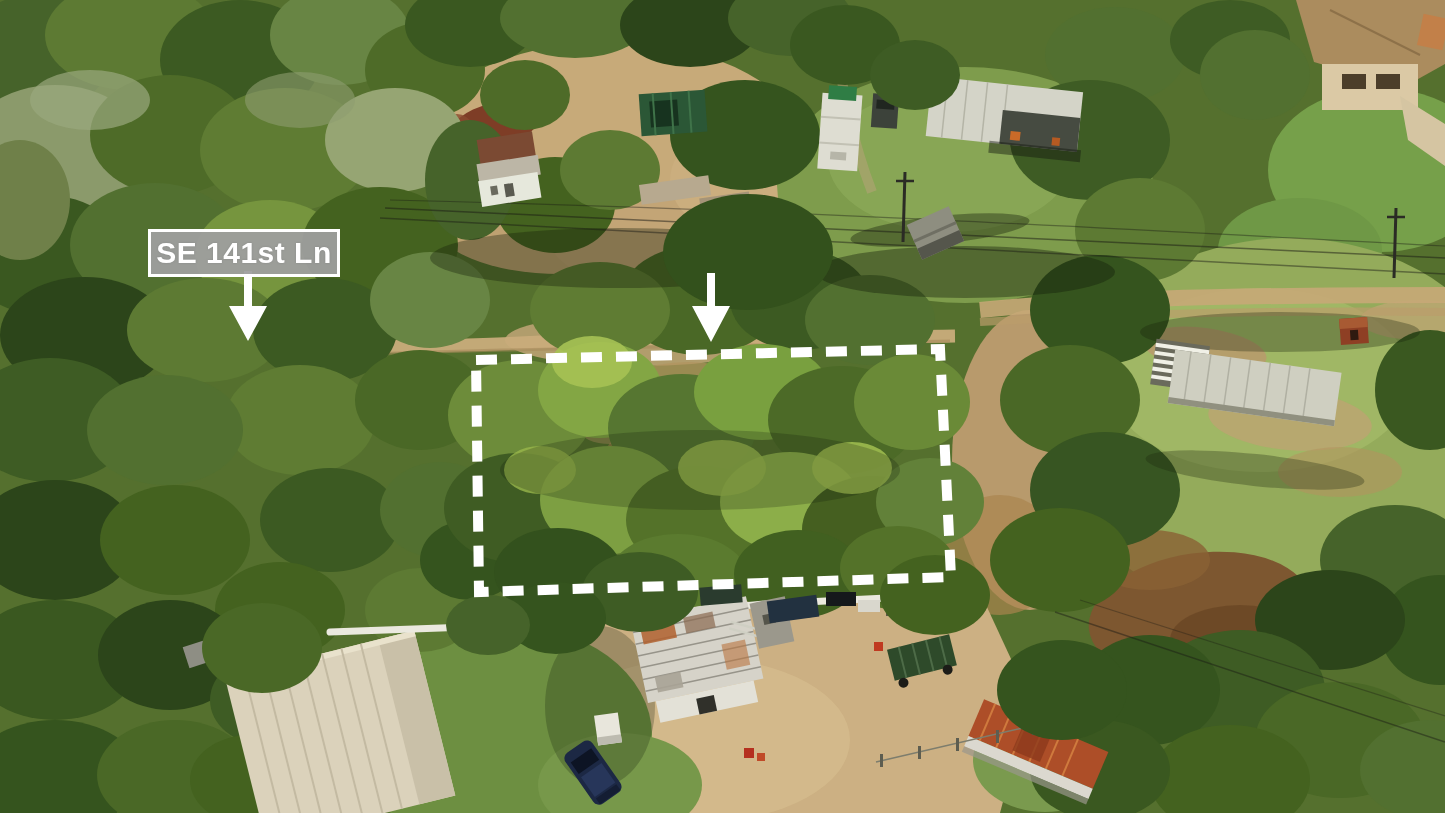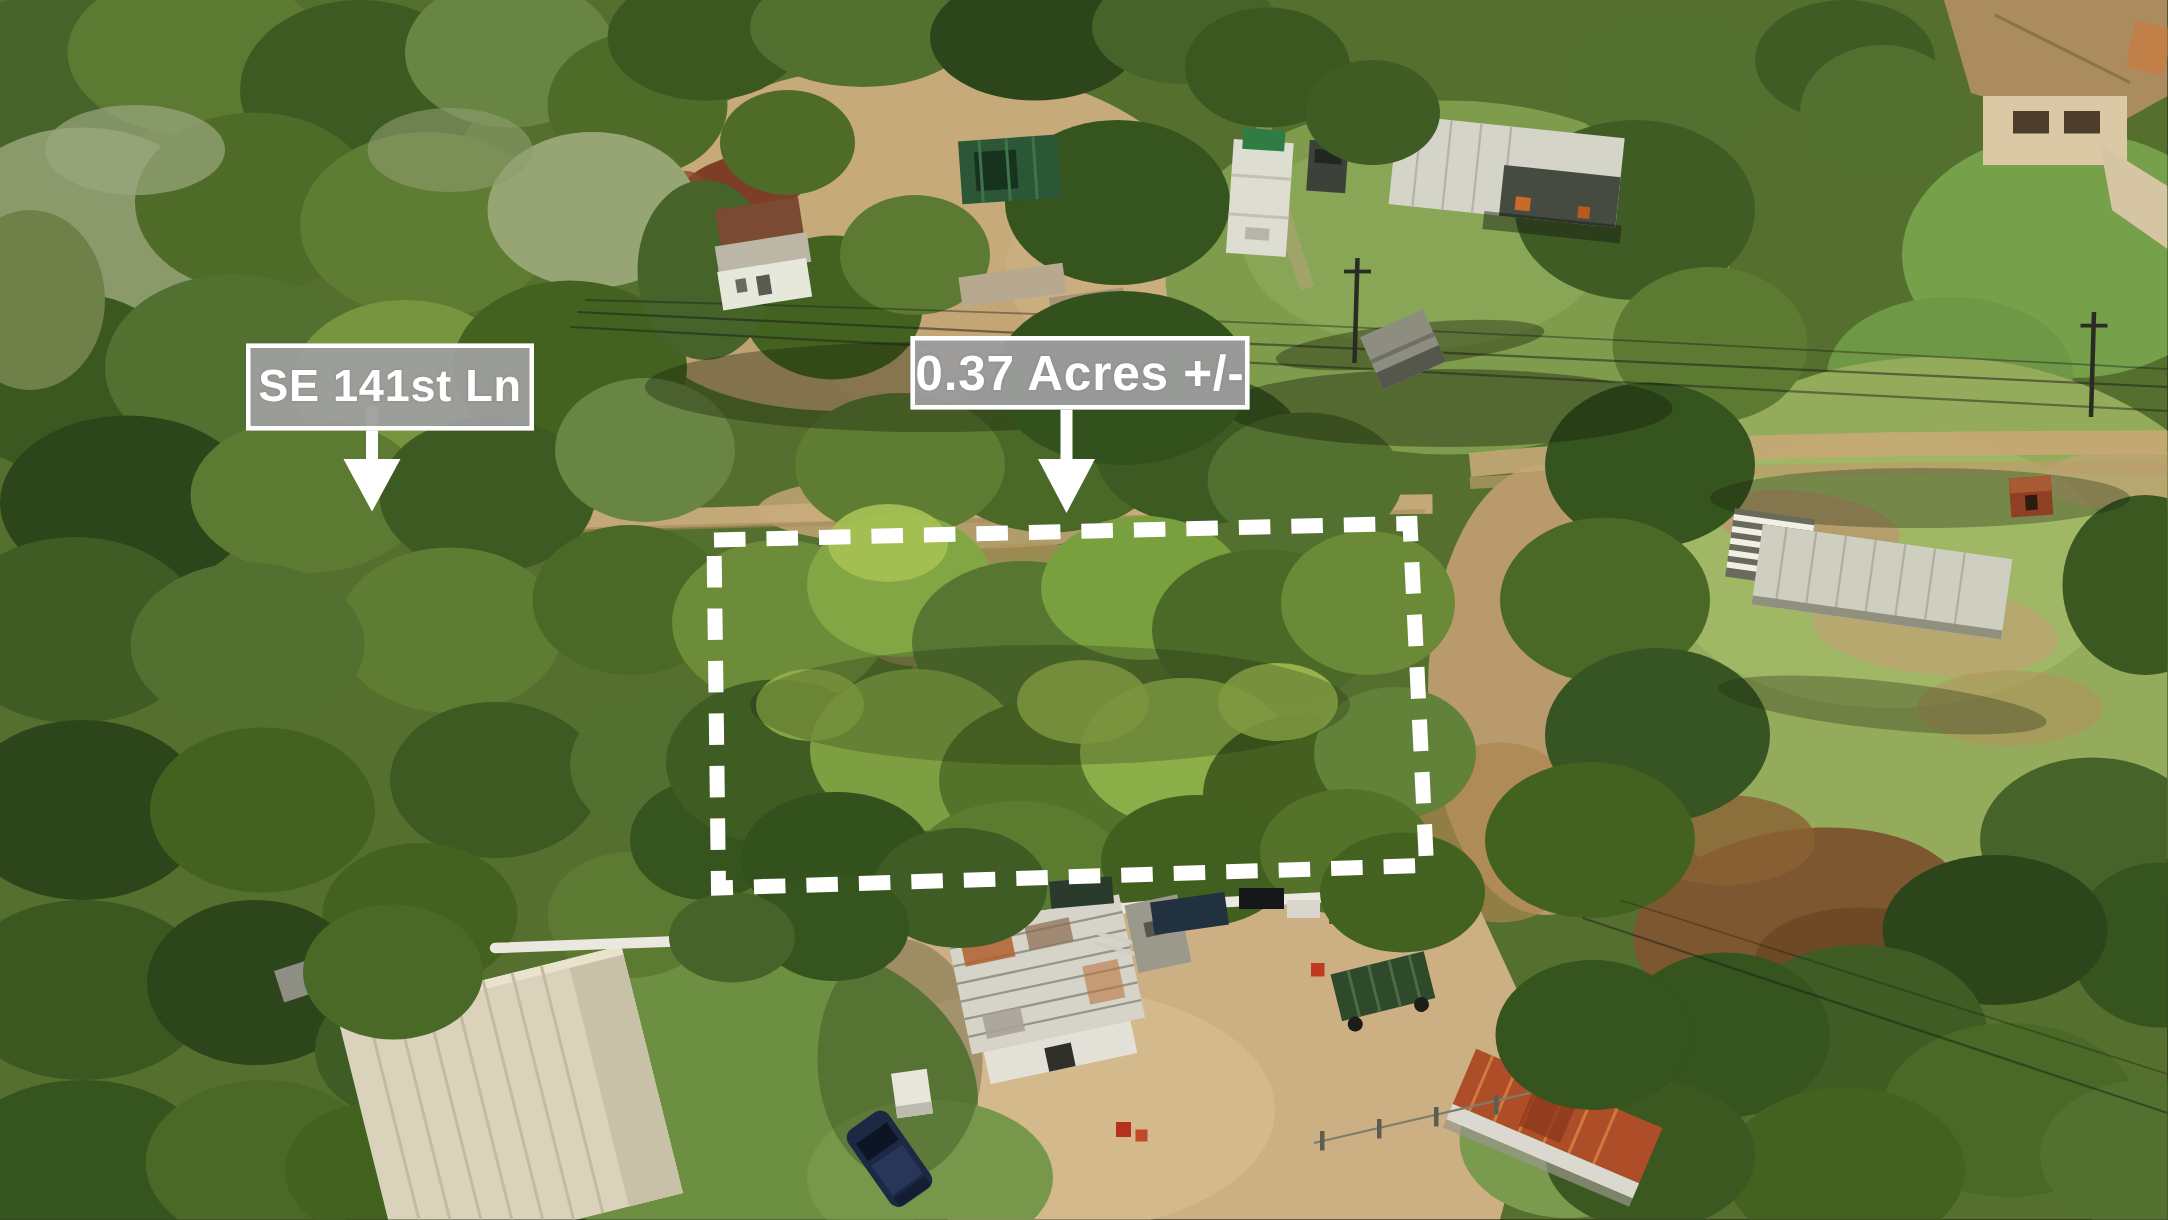--- a/index.html
+++ b/index.html
@@ -7,21 +7,21 @@
     position:relative;width:1445px;height:813px;overflow:hidden;
     font-family:"Liberation Sans",sans-serif;
   }
   .stage svg.photo,.stage svg.overlay{position:absolute;left:0;top:0;}
   .label{
     position:absolute;display:flex;align-items:center;justify-content:center;
     background:rgba(158,158,158,0.95);border:3px solid #ffffff;color:#ffffff;
     font-weight:bold;box-sizing:border-box;white-space:nowrap;
     text-shadow:0 0 2px rgba(120,120,120,0.6);letter-spacing:0.5px;
   }
-  .label.street{left:164px;top:229px;width:192px;height:58px;font-size:30px;}
+  .label.street{left:148px;top:229px;width:192px;height:48px;font-size:30px;}
   .label.acreage{left:607px;top:224px;width:226px;height:49px;font-size:33px;}
 </style>
 </head>
 <body>
 
 <div class="stage">
 
   <svg class="photo" width="1445" height="813" viewBox="0 0 1445 813">
 
     <rect x="0" y="0" width="1445" height="813" fill="#55702e"></rect>
@@ -377,17 +377,14 @@
 
   <svg class="overlay" width="1445" height="813" viewBox="0 0 1445 813">
     <polygon points="476,360 940,349 951,577 479,592" fill="none" stroke="#ffffff" stroke-width="10" stroke-dasharray="21 14" stroke-linecap="butt"></polygon>
     <path fill="#ffffff" d="M244,271 L252,271 L252,306 L267,306 L248,341 L229,306 L244,306 Z"></path>
     <path fill="#ffffff" d="M707,273 L715,273 L715,306 L730,306 L711,342 L692,306 L707,306 Z"></path>
   </svg>
 
   <div class="label street">
     <span>SE 141st Ln</span>
   </div>
-  <div class="label acreage">
-    <span>0.37 Acres +/-</span>
-  </div>
 
 </div>
 
 </body></html>

